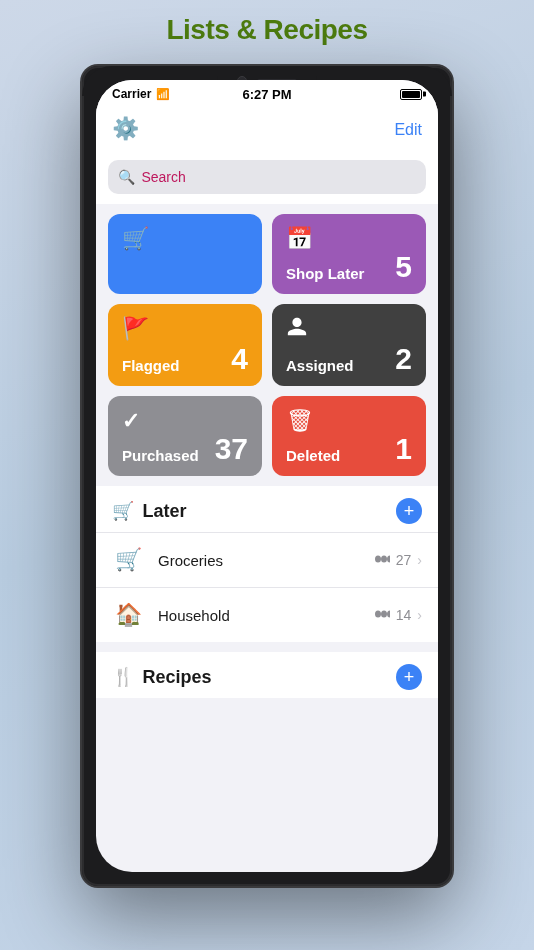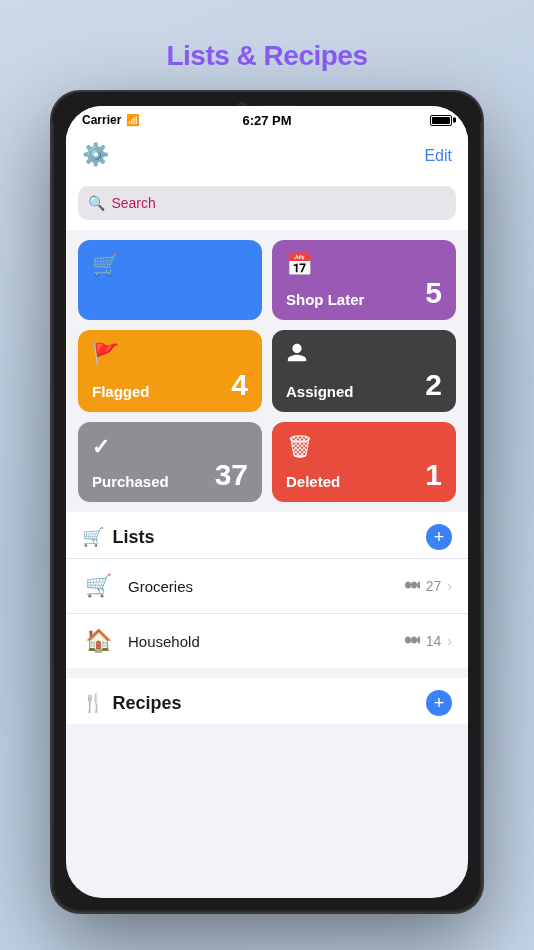--- a/index.html
+++ b/index.html
@@ -10,32 +10,32 @@
       font-family: -apple-system, 'SF Pro Display', 'Helvetica Neue', Arial, sans-serif;
       display: flex;
       flex-direction: column;
       align-items: center;
       overflow: hidden;
     }
 
     .page-title {
       font-size: 28px;
       font-weight: 800;
-      color: #8b5cf6;
-      margin-top: 40px;
+      color: #4d7c0f;
+      margin-top: 14px;
       margin-bottom: 20px;
       letter-spacing: -0.5px;
     }
 
     
     .phone-frame {
-      width: 430px;
+      width: 370px;
       height: 820px;
       background: #1c1c1e;
-      border-radius: 28px;
+      border-radius: 16px;
       position: relative;
       box-shadow:
         0 0 0 2px #3a3a3c,
         0 30px 80px rgba(0,0,0,0.45),
         inset 0 0 0 2px #2c2c2e;
       overflow: hidden;
     }
 
     
     .phone-frame::before {
@@ -439,21 +439,21 @@
             <span class="card-count">1</span>
           </div>
         </div>
 
       </div>
 
       <div class="section">
         <div class="section-header">
           <div class="section-title-wrap">
             <span class="section-title-icon">🛒</span>
-            <span class="section-title">Lists</span>
+            <span class="section-title">Later</span>
           </div>
           <div class="add-btn">+</div>
         </div>
 
         <div class="list-item">
           <div class="list-item-icon">🛒</div>
           <span class="list-item-name">Groceries</span>
           <div class="list-item-right">
             <span class="list-item-group-icon">
               <svg width="18" height="12" viewBox="0 0 36 24" fill="#8e8e93">

